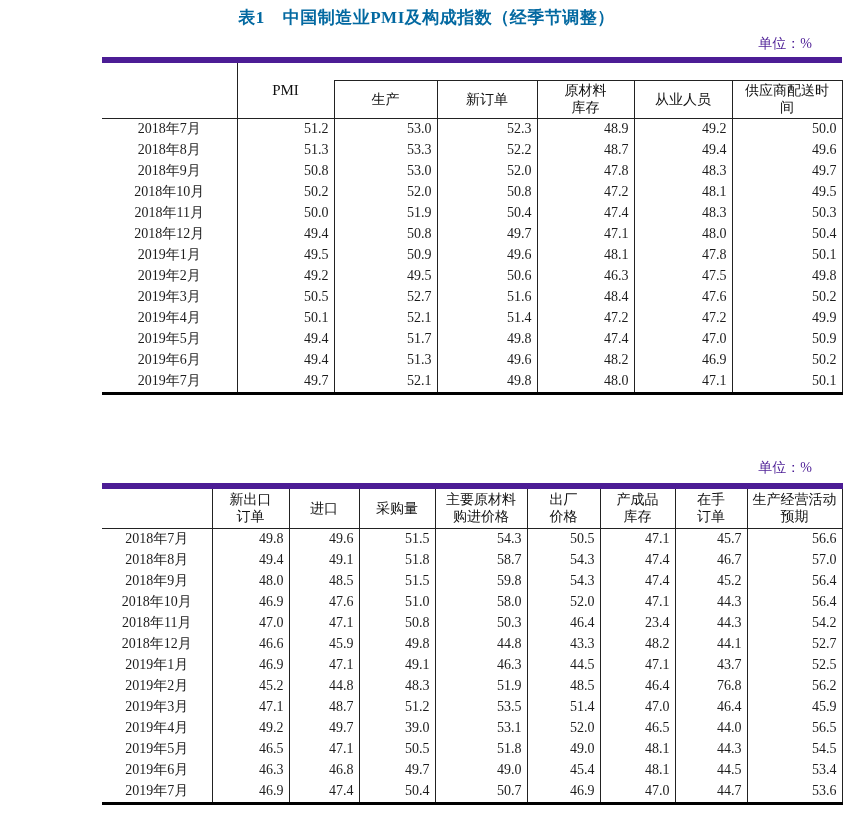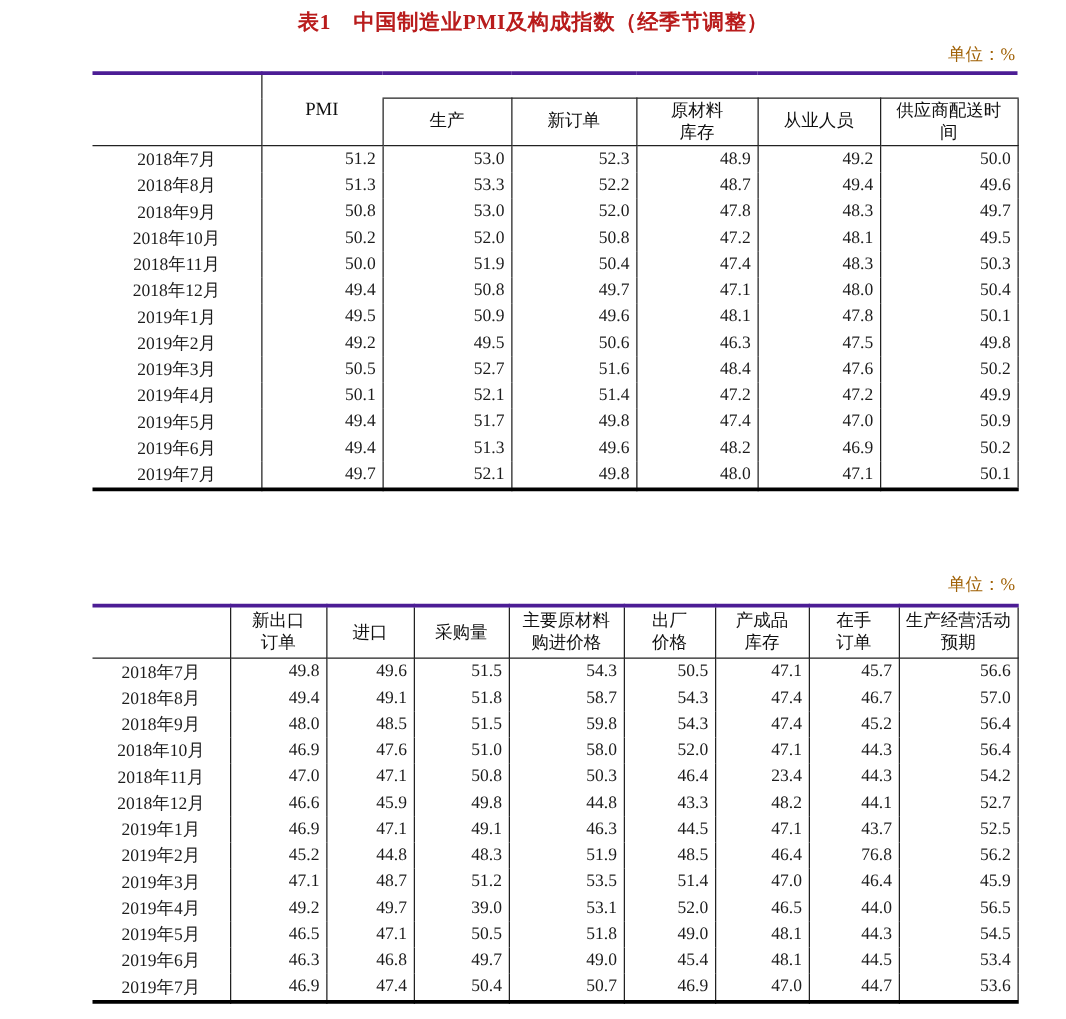--- a/index.html
+++ b/index.html
@@ -2,34 +2,34 @@
 <html><head>
 <meta charset="utf-8">
 <style>
   html,body{margin:0;padding:0;background:#fff;}
   .page{
     position:relative;width:853px;height:815px;background:#ffffff;overflow:hidden;
     font-family:"Liberation Serif","DejaVu Serif",serif;color:#1a1a1a;
   }
   .tbl-title{
     position:absolute;left:0;width:100%;text-align:center;
-    font-weight:bold;font-size:17px;letter-spacing:0.5px;color:#b91c1c;
+    font-weight:bold;font-size:17px;letter-spacing:0.5px;color:#0369a1;
   }
   .tbl-title .tag{margin-right:18px;}
   .title1{top:6px;}
   .title2{top:430px;}
   .unit-label{
-    position:absolute;right:41px;font-size:14px;color:#a16207;
+    position:absolute;right:41px;font-size:14px;color:#4c1d95;
   }
   .unit1{top:35px;}
   .unit2{top:459px;}
   table.data-table{
-    position:absolute;left:74px;width:740px;
+    position:absolute;left:102px;width:740px;
     border-collapse:collapse;table-layout:fixed;
-    border-top:3px solid #4c1d95;border-bottom:3px solid #000;
+    border-top:6px solid #4c1d95;border-bottom:3px solid #000;
   }
   .t1{top:57px;}
   .t2{top:483px;}
   .data-table th{
     font-weight:normal;font-size:14px;text-align:center;vertical-align:middle;
     white-space:pre-line;line-height:17px;padding:0 2px;color:#111;
   }
   .data-table td{
     font-size:14px;height:21px;padding:0;vertical-align:middle;color:#1c1c1c;
   }

